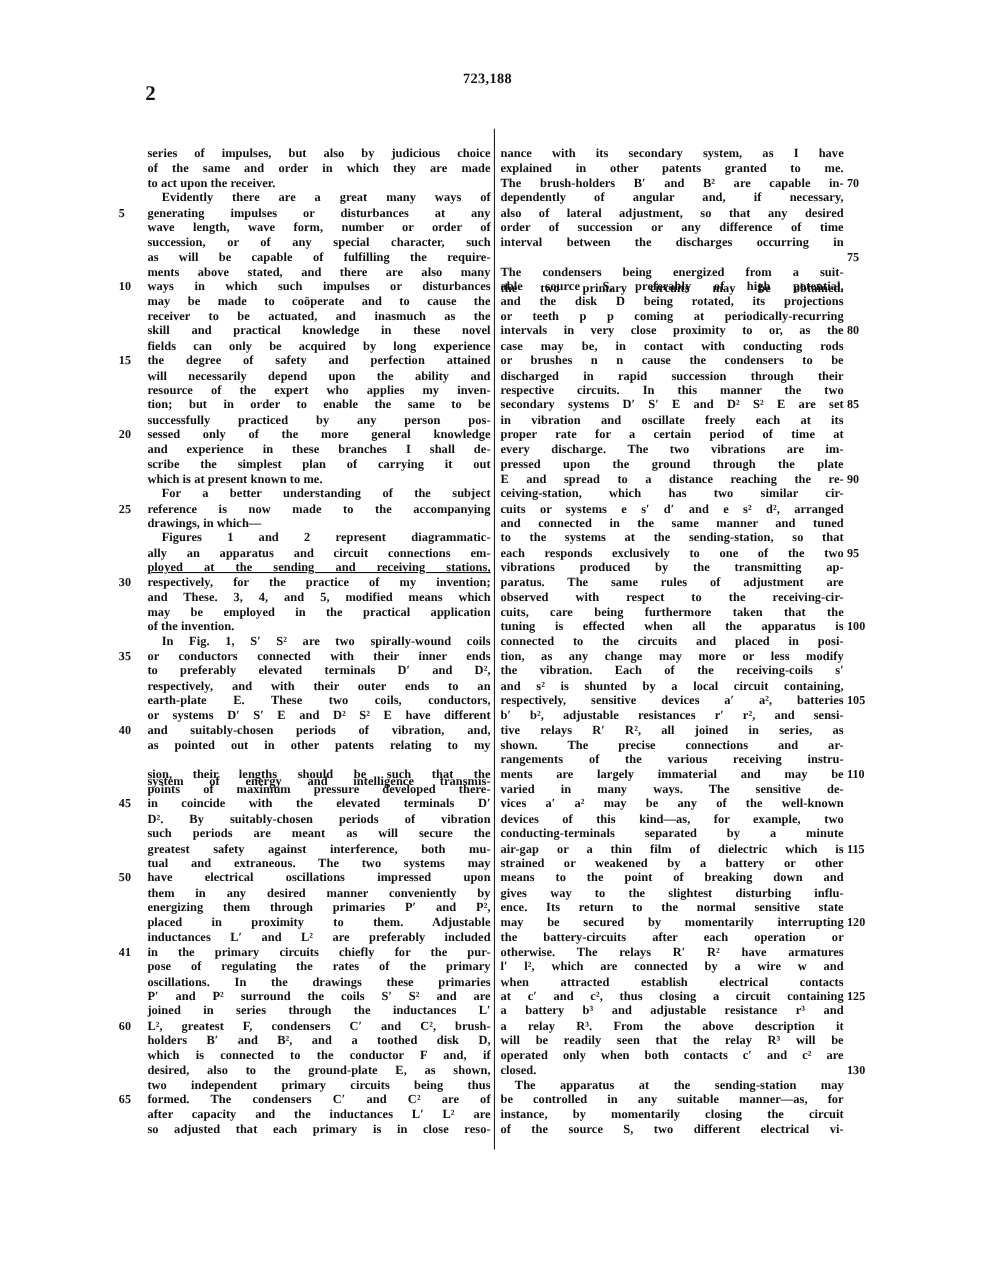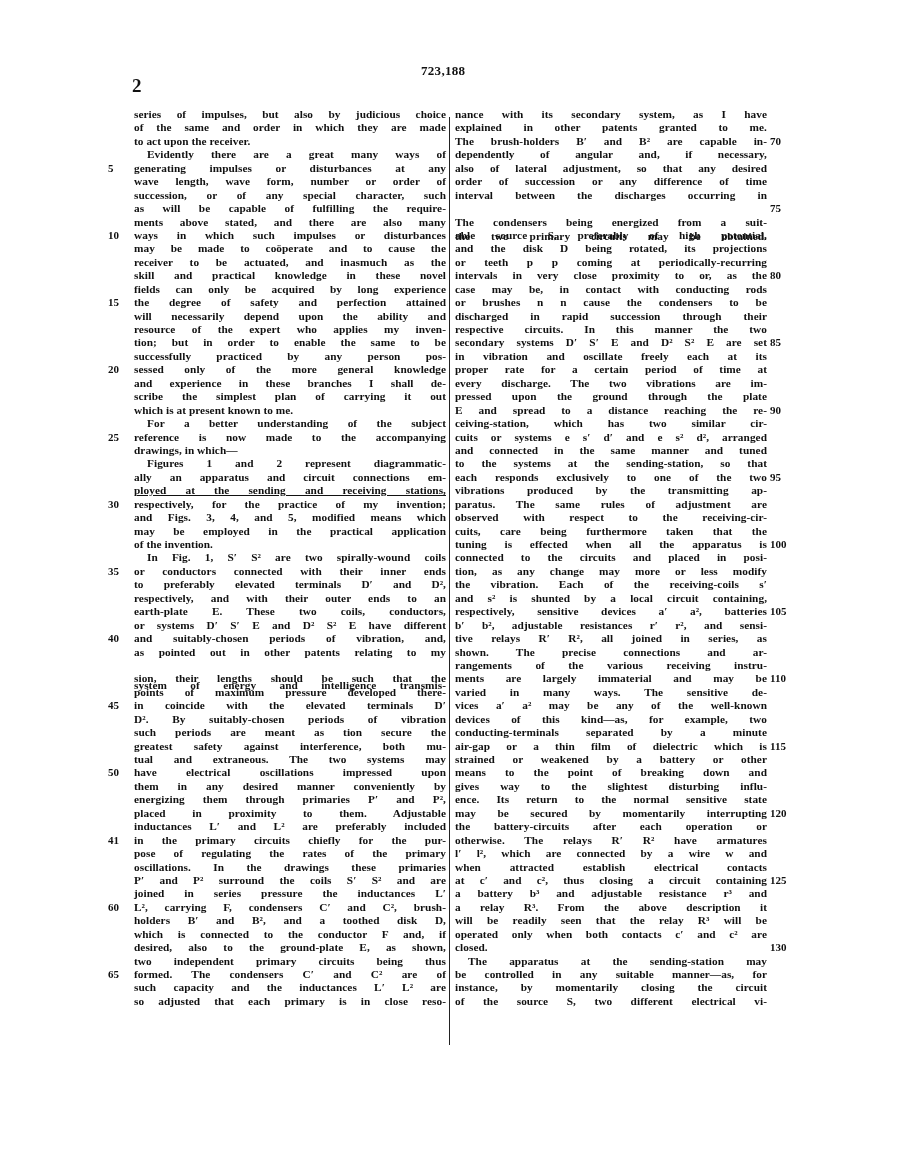--- a/index.html
+++ b/index.html
@@ -2,21 +2,21 @@
 <html><head>
 <meta charset="utf-8">
 <style>
   html, body { margin: 0; padding: 0; background: #ffffff; }
   body { width: 911px; height: 1167px; position: relative; overflow: hidden;
          font-family: "DejaVu Serif", "Liberation Serif", serif; color: #111; }
   .page-number { position: absolute; left: 132px; top: 75px; font-size: 19px; font-weight: bold;
                  font-family: "Liberation Serif", serif; }
   .patent-number { position: absolute; left: 421px; top: 63px; font-size: 13px; font-weight: bold;
                    font-family: "Liberation Serif", serif; letter-spacing: 0.3px; }
-  .column { position: absolute; top: 108px; }
+  .column { position: absolute; top: 134px; }
   .col-left { left: 134px; width: 312px; }
   .col-right { left: 455px; width: 312px; }
   .divider { position: absolute; left: 449px; top: 117px; width: 1px; height: 928px; background: #222; }
   .line { height: 13.45px; line-height: 13.45px; font-size: 11.3px; font-weight: bold;
           white-space: nowrap; text-align: justify; text-align-last: justify; position: relative;
           font-family: "Liberation Serif", serif; letter-spacing: 0.05px; }
   .line.indent { padding-left: 13px; }
   .line.last { text-align-last: left; }
   .lnum { position: absolute; font-size: 11px; font-weight: bold; font-family: "Liberation Serif", serif; }
   .col-left .lnum { left: -26px; }
@@ -52,56 +52,56 @@
     <div class="line"><span style="display: inline-block; width: 312px; text-align: justify; text-align-last: justify;">and experience in these branches I shall de-</span></div>
     <div class="line"><span style="display: inline-block; width: 312px; text-align: justify; text-align-last: justify;">scribe the simplest plan of carrying it out</span></div>
     <div class="line last"><span>which is at present known to me.</span></div>
     <div class="line indent"><span style="display: inline-block; width: 299px; text-align: justify; text-align-last: justify;">For a better understanding of the subject</span></div>
     <div class="line"><span style="display: inline-block; width: 312px; text-align: justify; text-align-last: justify;">reference is now made to the accompanying</span><span class="lnum">25</span></div>
     <div class="line last"><span>drawings, in which—</span></div>
     <div class="line indent"><span style="display: inline-block; width: 299px; text-align: justify; text-align-last: justify;">Figures 1 and 2 represent diagrammatic-</span></div>
     <div class="line"><span style="display: inline-block; width: 312px; text-align: justify; text-align-last: justify;">ally an apparatus and circuit connections em-</span></div>
     <div class="line"><span style="display: inline-block; width: 312px; text-align: justify; text-align-last: justify; text-decoration: underline;">ployed at the sending and receiving stations,</span></div>
     <div class="line"><span style="display: inline-block; width: 312px; text-align: justify; text-align-last: justify;">respectively, for the practice of my invention;</span><span class="lnum">30</span></div>
-    <div class="line"><span style="display: inline-block; width: 312px; text-align: justify; text-align-last: justify;">and Figs. 3, 4, and 5, modified means which</span></div>
+    <div class="line"><span style="display: inline-block; width: 312px; text-align: justify; text-align-last: justify;">and These. 3, 4, and 5, modified means which</span></div>
     <div class="line"><span style="display: inline-block; width: 312px; text-align: justify; text-align-last: justify;">may be employed in the practical application</span></div>
     <div class="line last"><span>of the invention.</span></div>
     <div class="line indent"><span style="display: inline-block; width: 299px; text-align: justify; text-align-last: justify;">In Fig. 1, S′ S² are two spirally-wound coils</span></div>
     <div class="line"><span style="display: inline-block; width: 312px; text-align: justify; text-align-last: justify;">or conductors connected with their inner ends</span><span class="lnum">35</span></div>
     <div class="line"><span style="display: inline-block; width: 312px; text-align: justify; text-align-last: justify;">to preferably elevated terminals D′ and D²,</span></div>
     <div class="line"><span style="display: inline-block; width: 312px; text-align: justify; text-align-last: justify;">respectively, and with their outer ends to an</span></div>
     <div class="line"><span style="display: inline-block; width: 312px; text-align: justify; text-align-last: justify;">earth-plate E. These two coils, conductors,</span></div>
     <div class="line"><span style="display: inline-block; width: 312px; text-align: justify; text-align-last: justify;">or systems D′ S′ E and D² S² E have different</span></div>
     <div class="line"><span style="display: inline-block; width: 312px; text-align: justify; text-align-last: justify;">and suitably-chosen periods of vibration, and,</span><span class="lnum">40</span></div>
     <div class="line"><span style="display: inline-block; width: 312px; text-align: justify; text-align-last: justify;">as pointed out in other patents relating to my</span></div>
     <div class="line"><span style="display: inline-block; width: 312px; text-align: justify; text-align-last: justify; margin-top: 20px;">system of energy and intelligence transmis-</span></div>
     <div class="line"><span style="display: inline-block; width: 312px; text-align: justify; text-align-last: justify;">sion, their lengths should be such that the</span></div>
     <div class="line"><span style="display: inline-block; width: 312px; text-align: justify; text-align-last: justify;">points of maximum pressure developed there-</span></div>
     <div class="line"><span style="display: inline-block; width: 312px; text-align: justify; text-align-last: justify;">in coincide with the elevated terminals D′</span><span class="lnum">45</span></div>
     <div class="line"><span style="display: inline-block; width: 312px; text-align: justify; text-align-last: justify;">D². By suitably-chosen periods of vibration</span></div>
-    <div class="line"><span style="display: inline-block; width: 312px; text-align: justify; text-align-last: justify;">such periods are meant as tion secure the</span></div>
+    <div class="line"><span style="display: inline-block; width: 312px; text-align: justify; text-align-last: justify;">such periods are meant as will secure the</span></div>
     <div class="line"><span style="display: inline-block; width: 312px; text-align: justify; text-align-last: justify;">greatest safety against interference, both mu-</span></div>
     <div class="line"><span style="display: inline-block; width: 312px; text-align: justify; text-align-last: justify;">tual and extraneous. The two systems may</span></div>
     <div class="line"><span style="display: inline-block; width: 312px; text-align: justify; text-align-last: justify;">have electrical oscillations impressed upon</span><span class="lnum">50</span></div>
     <div class="line"><span style="display: inline-block; width: 312px; text-align: justify; text-align-last: justify;">them in any desired manner conveniently by</span></div>
     <div class="line"><span style="display: inline-block; width: 312px; text-align: justify; text-align-last: justify;">energizing them through primaries P′ and P²,</span></div>
     <div class="line"><span style="display: inline-block; width: 312px; text-align: justify; text-align-last: justify;">placed in proximity to them. Adjustable</span></div>
     <div class="line"><span style="display: inline-block; width: 312px; text-align: justify; text-align-last: justify;">inductances L′ and L² are preferably included</span></div>
     <div class="line"><span style="display: inline-block; width: 312px; text-align: justify; text-align-last: justify;">in the primary circuits chiefly for the pur-</span><span class="lnum">41</span></div>
     <div class="line"><span style="display: inline-block; width: 312px; text-align: justify; text-align-last: justify;">pose of regulating the rates of the primary</span></div>
     <div class="line"><span style="display: inline-block; width: 312px; text-align: justify; text-align-last: justify;">oscillations. In the drawings these primaries</span></div>
     <div class="line"><span style="display: inline-block; width: 312px; text-align: justify; text-align-last: justify;">P′ and P² surround the coils S′ S² and are</span></div>
-    <div class="line"><span style="display: inline-block; width: 312px; text-align: justify; text-align-last: justify;">joined in series pressure the inductances L′</span></div>
-    <div class="line"><span style="display: inline-block; width: 312px; text-align: justify; text-align-last: justify;">L², carrying F, condensers C′ and C², brush-</span><span class="lnum">60</span></div>
+    <div class="line"><span style="display: inline-block; width: 312px; text-align: justify; text-align-last: justify;">joined in series through the inductances L′</span></div>
+    <div class="line"><span style="display: inline-block; width: 312px; text-align: justify; text-align-last: justify;">L², greatest F, condensers C′ and C², brush-</span><span class="lnum">60</span></div>
     <div class="line"><span style="display: inline-block; width: 312px; text-align: justify; text-align-last: justify;">holders B′ and B², and a toothed disk D,</span></div>
     <div class="line"><span style="display: inline-block; width: 312px; text-align: justify; text-align-last: justify;">which is connected to the conductor F and, if</span></div>
     <div class="line"><span style="display: inline-block; width: 312px; text-align: justify; text-align-last: justify;">desired, also to the ground-plate E, as shown,</span></div>
     <div class="line"><span style="display: inline-block; width: 312px; text-align: justify; text-align-last: justify;">two independent primary circuits being thus</span></div>
     <div class="line"><span style="display: inline-block; width: 312px; text-align: justify; text-align-last: justify;">formed. The condensers C′ and C² are of</span><span class="lnum">65</span></div>
-    <div class="line"><span style="display: inline-block; width: 312px; text-align: justify; text-align-last: justify;">such capacity and the inductances L′ L² are</span></div>
+    <div class="line"><span style="display: inline-block; width: 312px; text-align: justify; text-align-last: justify;">after capacity and the inductances L′ L² are</span></div>
     <div class="line"><span style="display: inline-block; width: 312px; text-align: justify; text-align-last: justify;">so adjusted that each primary is in close reso-</span></div>
   </div>
 <div class="divider"></div>
 <div class="column col-right" id="col-right">
     <div class="line"><span style="display: inline-block; width: 312px; text-align: justify; text-align-last: justify;">nance with its secondary system, as I have</span></div>
     <div class="line"><span style="display: inline-block; width: 312px; text-align: justify; text-align-last: justify;">explained in other patents granted to me.</span></div>
     <div class="line"><span style="display: inline-block; width: 312px; text-align: justify; text-align-last: justify;">The brush-holders B′ and B² are capable in-</span><span class="lnum">70</span></div>
     <div class="line"><span style="display: inline-block; width: 312px; text-align: justify; text-align-last: justify;">dependently of angular and, if necessary,</span></div>
     <div class="line"><span style="display: inline-block; width: 312px; text-align: justify; text-align-last: justify;">also of lateral adjustment, so that any desired</span></div>
     <div class="line"><span style="display: inline-block; width: 312px; text-align: justify; text-align-last: justify;">order of succession or any difference of time</span></div>

